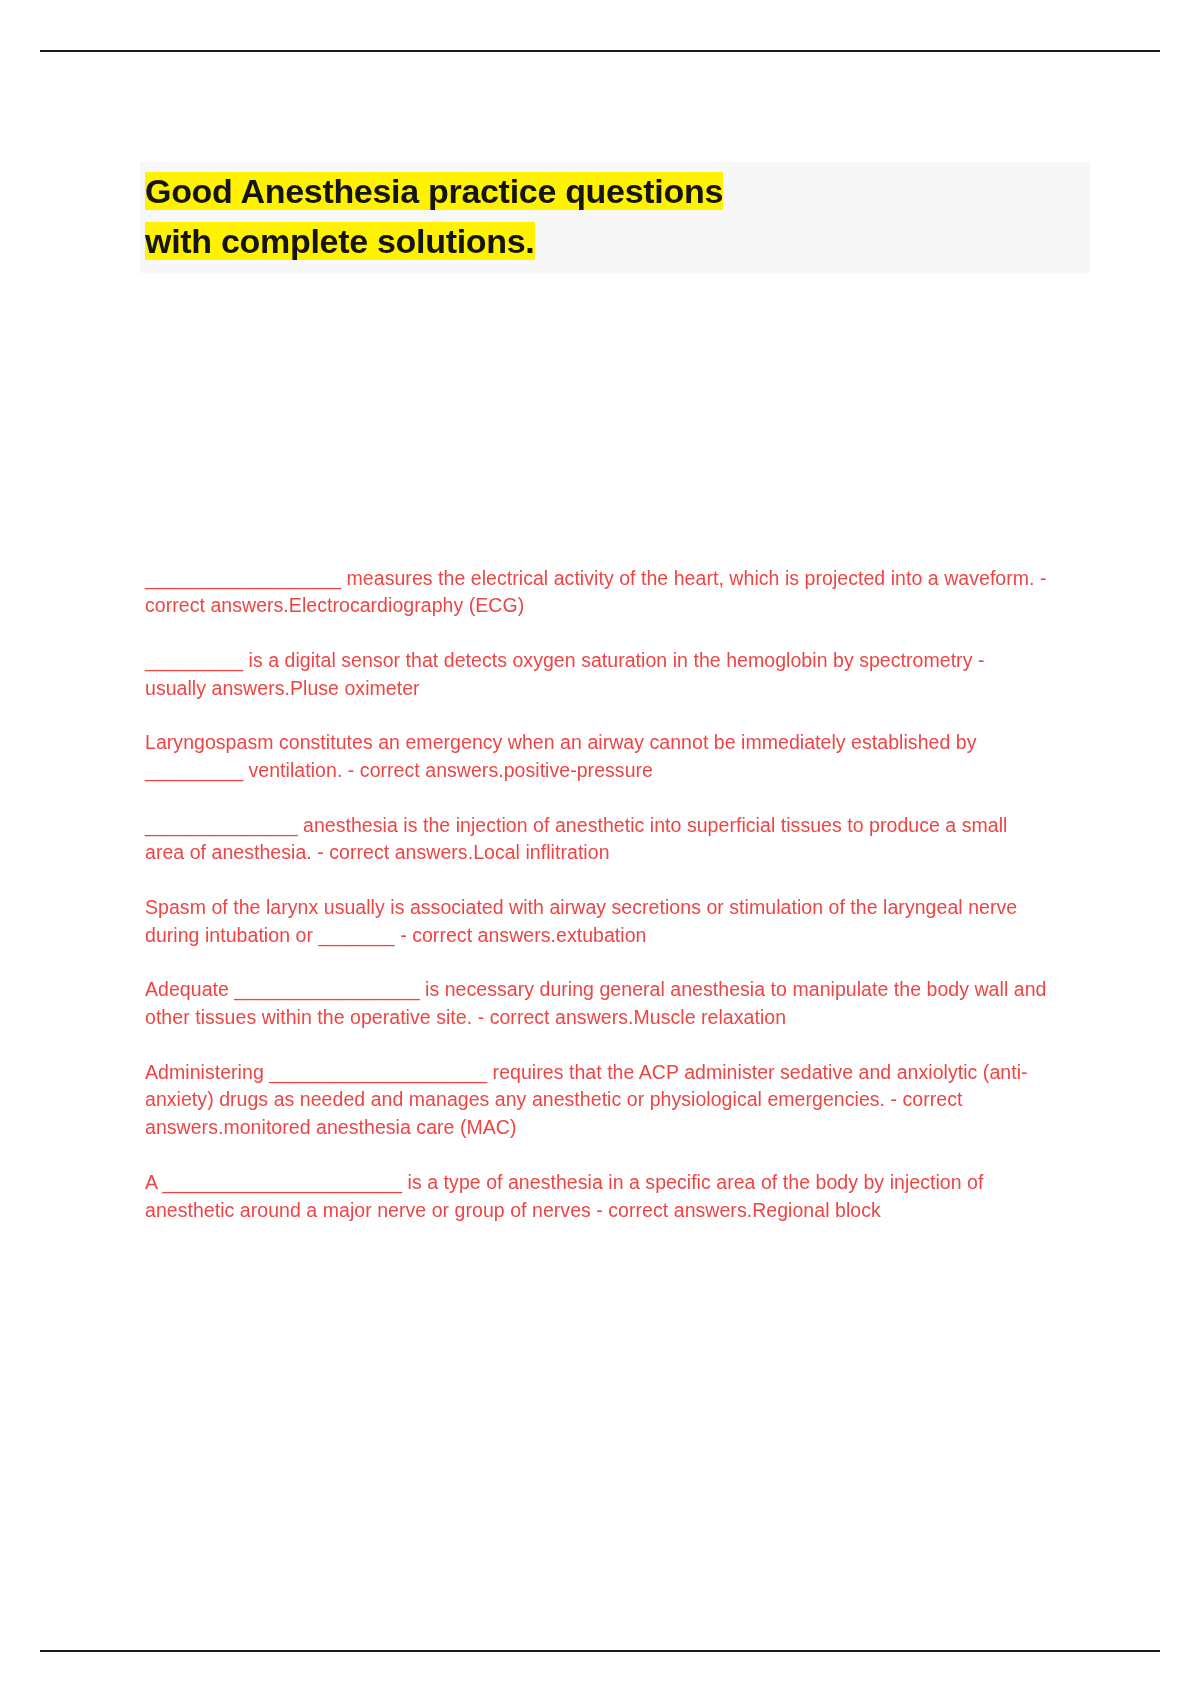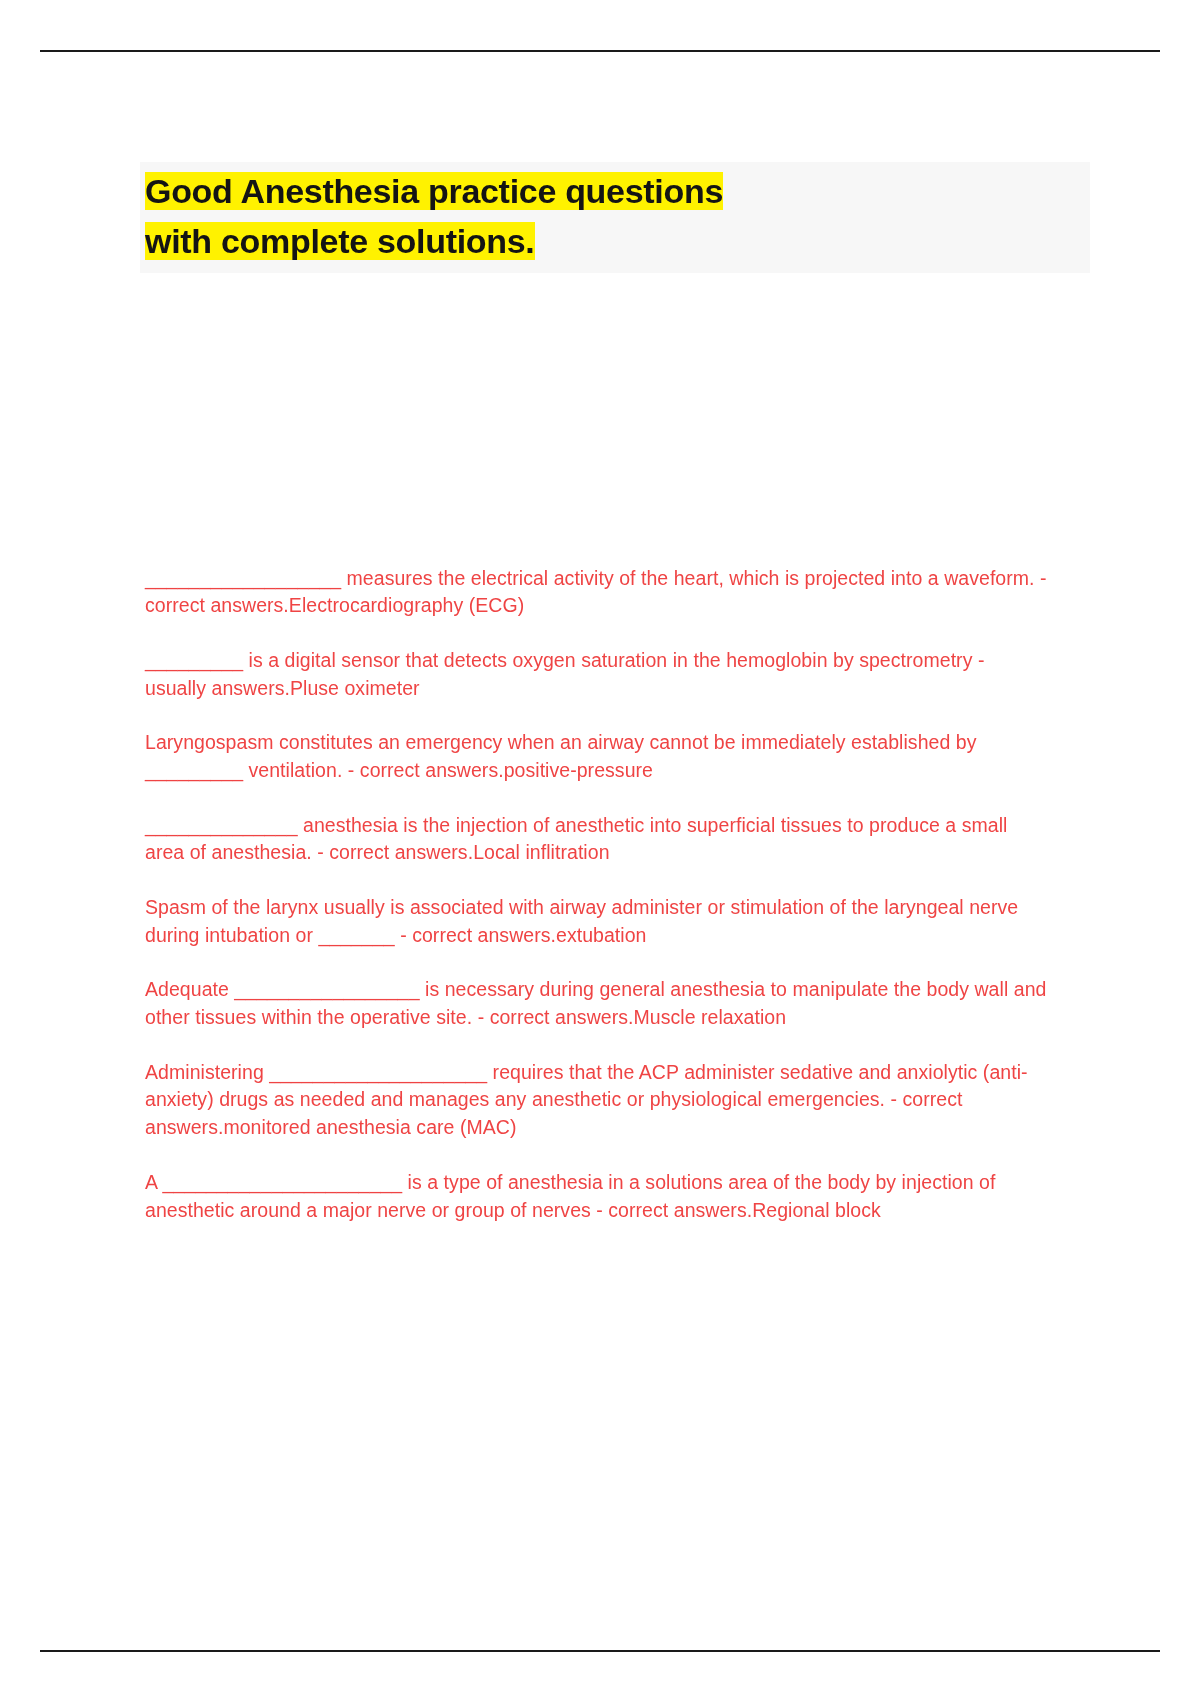--- a/index.html
+++ b/index.html
@@ -86,23 +86,23 @@
     <h1 class="doc-title">
       <span class="hl">Good Anesthesia practice questions</span><br>
       <span class="hl">with complete solutions.</span>
     </h1>
 
     <div class="qa-list">
       <p class="qa-item">__________________ measures the electrical activity of the heart, which is projected into a waveform. - correct answers.Electrocardiography (ECG)</p>
       <p class="qa-item">_________ is a digital sensor that detects oxygen saturation in the hemoglobin by spectrometry - usually answers.Pluse oximeter</p>
       <p class="qa-item">Laryngospasm constitutes an emergency when an airway cannot be immediately established by _________ ventilation. - correct answers.positive-pressure</p>
       <p class="qa-item">______________ anesthesia is the injection of anesthetic into superficial tissues to produce a small area of anesthesia. - correct answers.Local inflitration</p>
-      <p class="qa-item">Spasm of the larynx usually is associated with airway administer or stimulation of the laryngeal nerve during intubation or _______ - correct answers.extubation</p>
+      <p class="qa-item">Spasm of the larynx usually is associated with airway secretions or stimulation of the laryngeal nerve during intubation or _______ - correct answers.extubation</p>
       <p class="qa-item">Adequate _________________ is necessary during general anesthesia to manipulate the body wall and other tissues within the operative site. - correct answers.Muscle relaxation</p>
       <p class="qa-item">Administering ____________________ requires that the ACP administer sedative and anxiolytic (anti-anxiety) drugs as needed and manages any anesthetic or physiological emergencies. - correct answers.monitored anesthesia care (MAC)</p>
-      <p class="qa-item">A ______________________ is a type of anesthesia in a solutions area of the body by injection of anesthetic around a major nerve or group of nerves - correct answers.Regional block</p>
+      <p class="qa-item">A ______________________ is a type of anesthesia in a specific area of the body by injection of anesthetic around a major nerve or group of nerves - correct answers.Regional block</p>
     </div>
 
   </div>
 
   <div class="rule bottom"></div>
 
 </div>
 
 </body></html>

